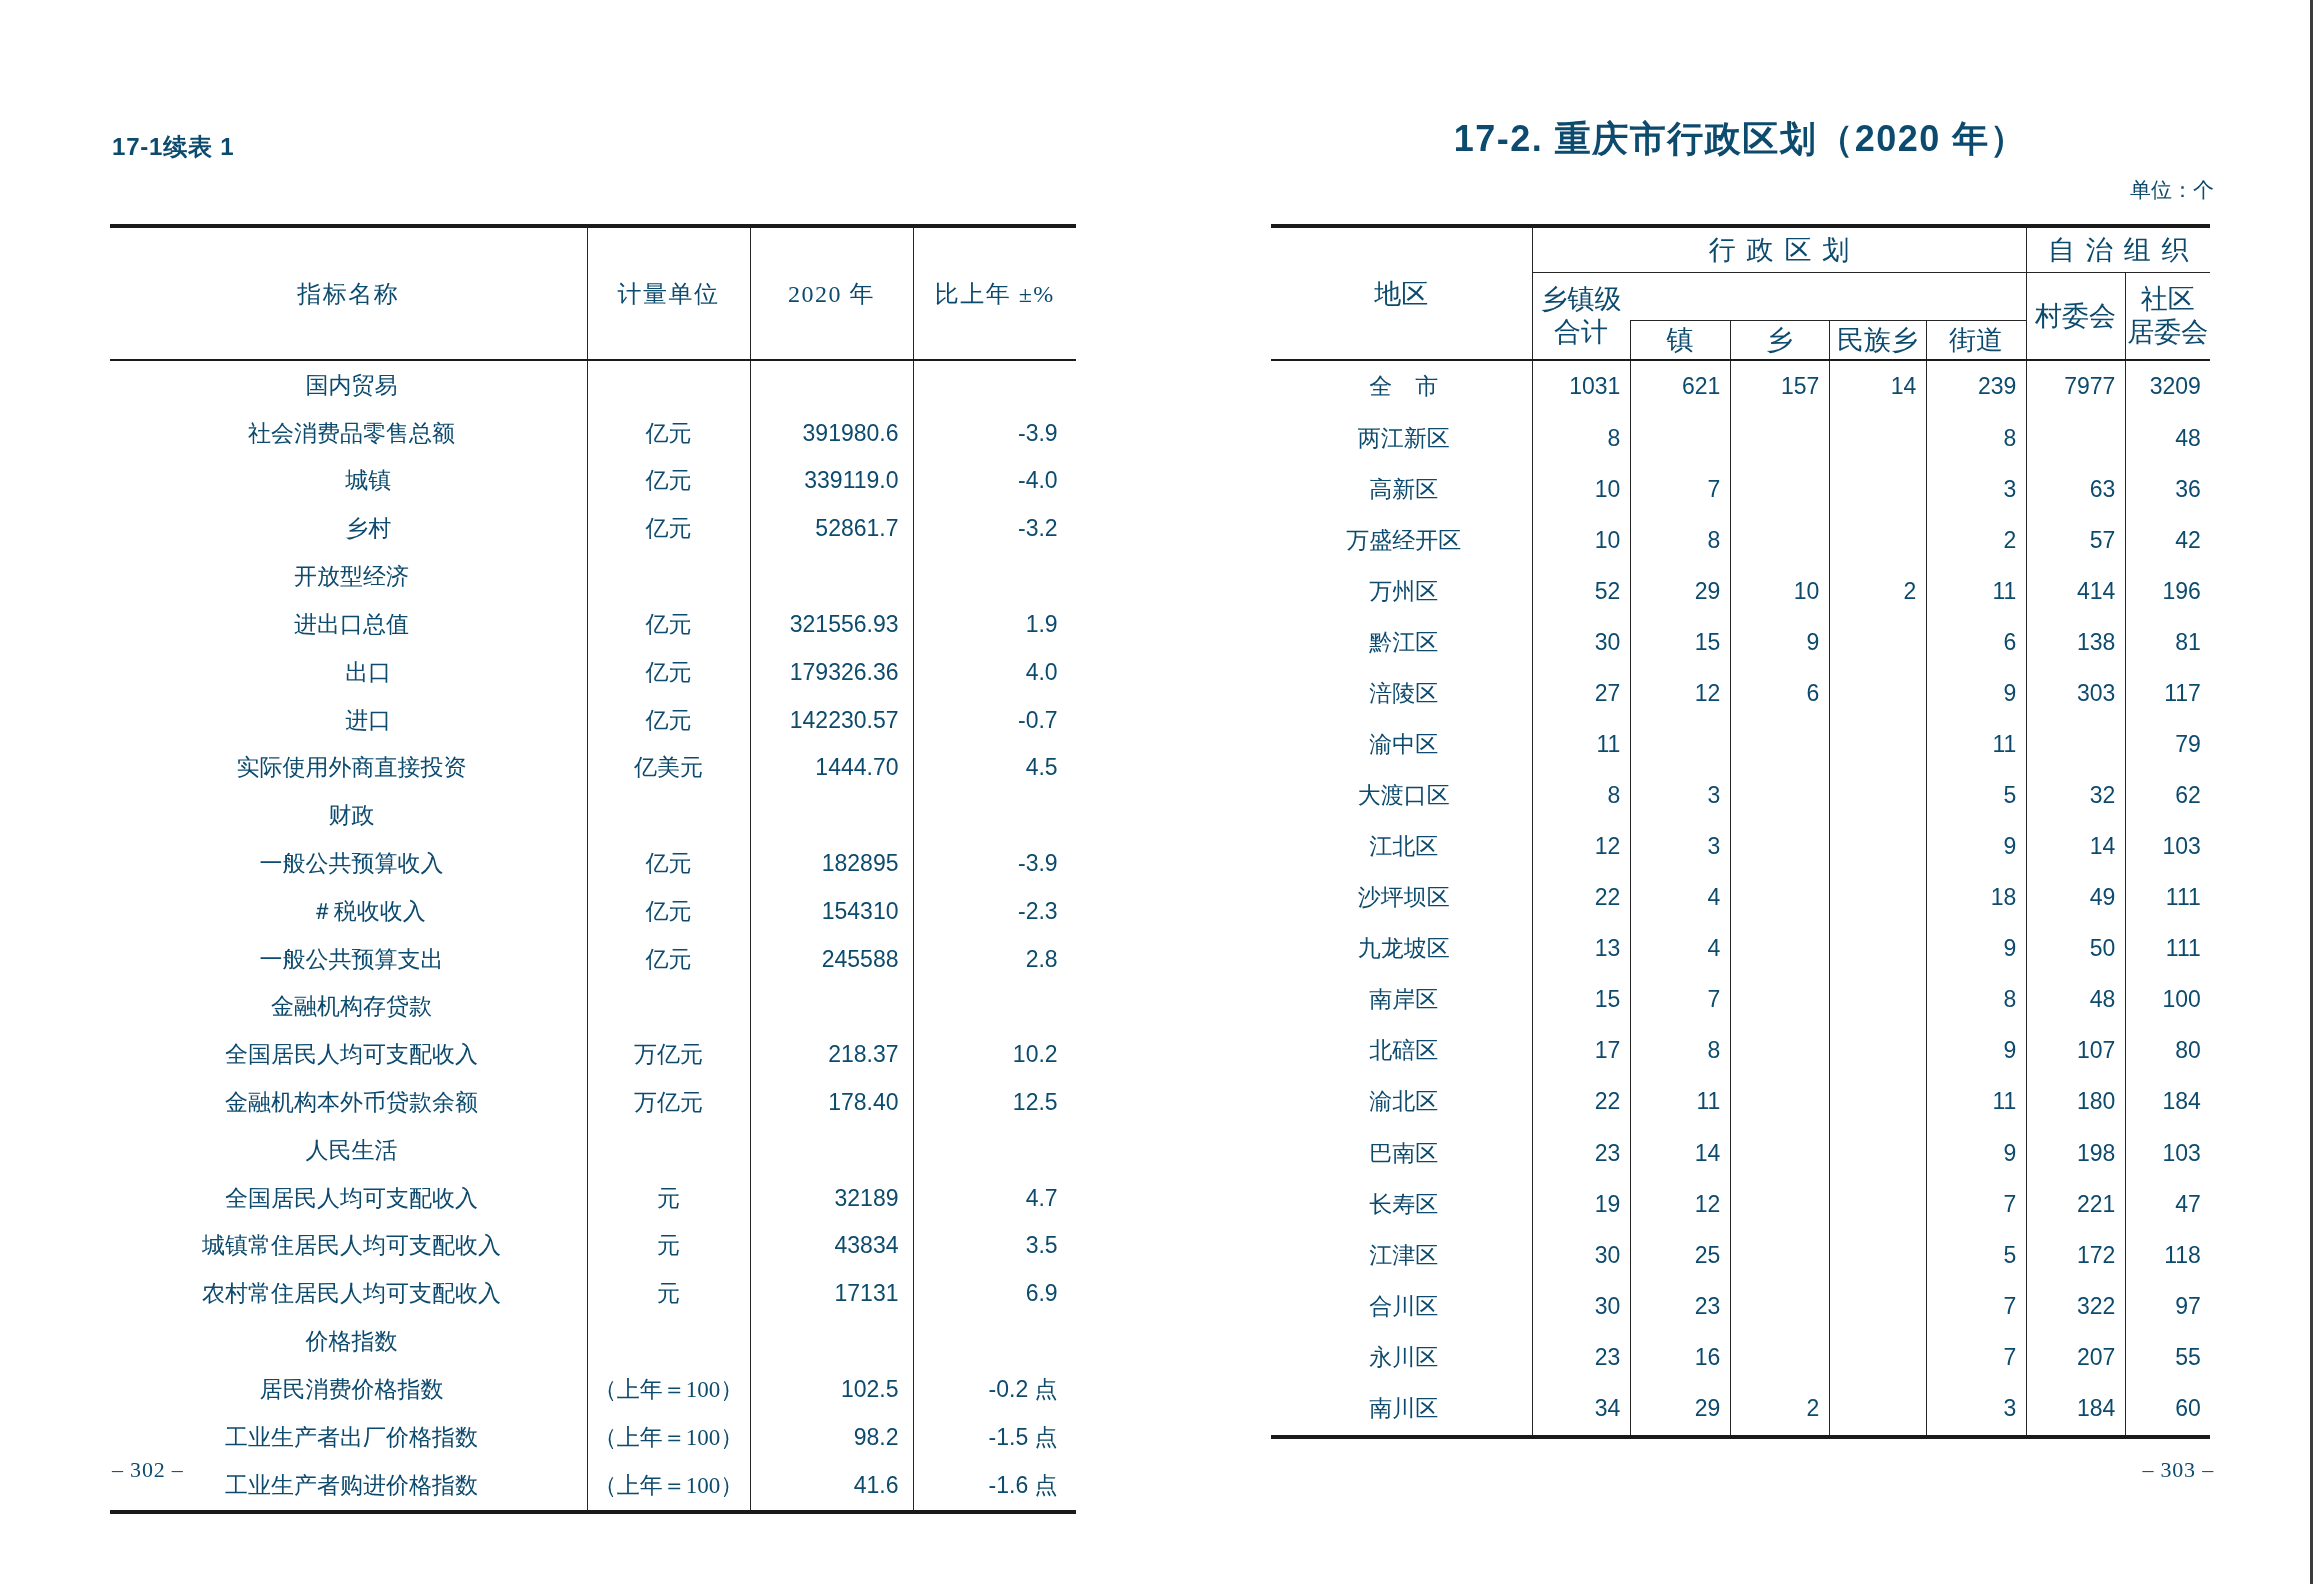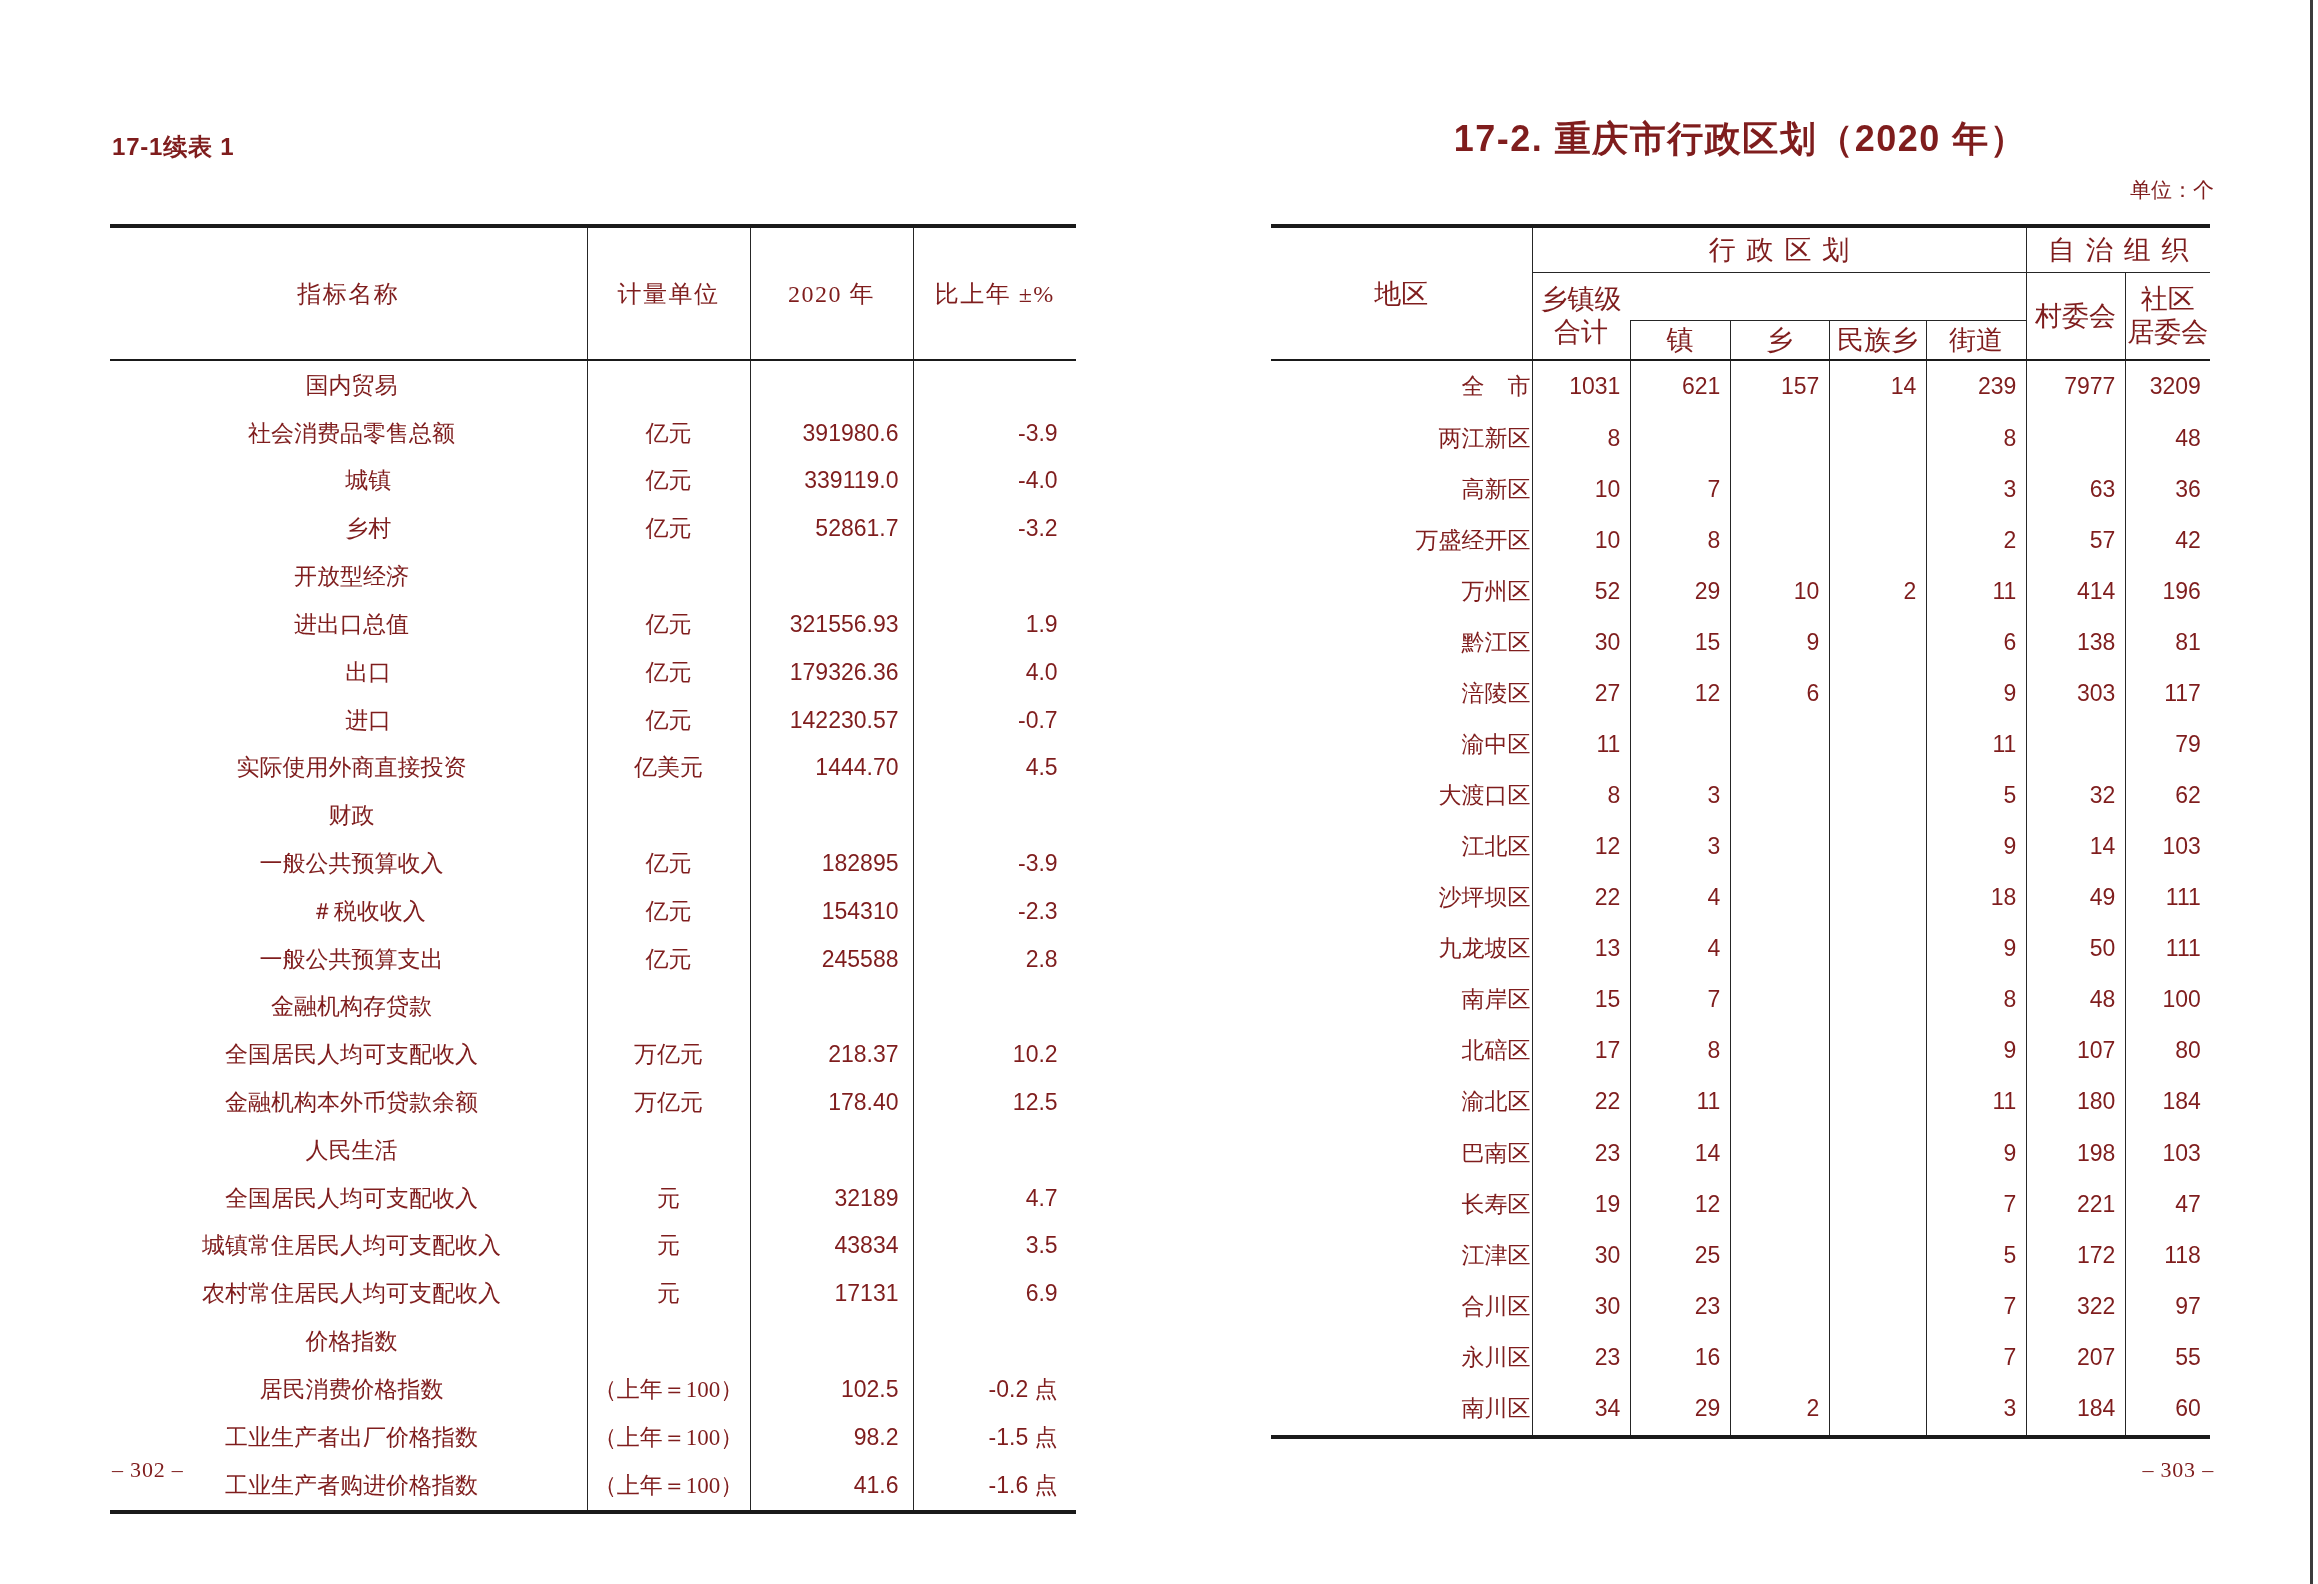--- a/index.html
+++ b/index.html
@@ -2,21 +2,21 @@
 <html style="font-size:12.3px"><head>
 <meta charset="utf-8">
 <style>
   html, body { margin: 0; padding: 0; background: #ffffff; }
   .sheet {
     position: relative;
     width: 2319px;
     height: 1584px;
     background: #ffffff;
     font-family: "Liberation Serif", "DejaVu Serif", serif;
-    color: #7f1d1d;
+    color: #0c4a6e;
     overflow: hidden;
   }
 
   
   .cont-label {
     position: absolute; left: 112px; top: 131px;
     font-family: "Liberation Sans", "DejaVu Sans", sans-serif;
     font-weight: 700; font-size: 24px; letter-spacing: 0.8px;
   }
   table.ltable {
@@ -69,21 +69,21 @@
   .rtable td { font-size: 23px; vertical-align: middle; }
   .rtable tr.h1 { height: 46px; }
   .rtable tr.h2 { height: 48px; }
   .rtable tr.h3 { height: 40px; }
   .rtable .bl { border-left: 1.5px solid #262626; }
   .rtable .bb { border-bottom: 1.5px solid #262626; }
   .rtable tbody tr:first-child td { border-top: 2.3px solid #1a1a1a; }
   .rtable tbody td + td { border-left: 1.5px solid #262626; }
   .rtable .grp { letter-spacing: 10.8px; text-indent: 10.8px; }
   .rtable .pre { white-space: pre-line; line-height: 1.22; }
-  .rtable .c-region { text-align: right; padding-left: 6.1px; }
+  .rtable .c-region { text-align: center; padding-left: 6.1px; }
   .rtable .c-num {
     text-align: right; padding-right: 9.2px;
     font-family: "Liberation Sans", "DejaVu Sans", sans-serif;
   }
 
   
   .page-num { position: absolute; font-size: 22px; letter-spacing: 0.8px; }
   .num-left { left: 112px; top: 1457px; }
   .num-right { left: 1271px; top: 1457px; width: 943px; text-align: right; }
   .edge-line {

